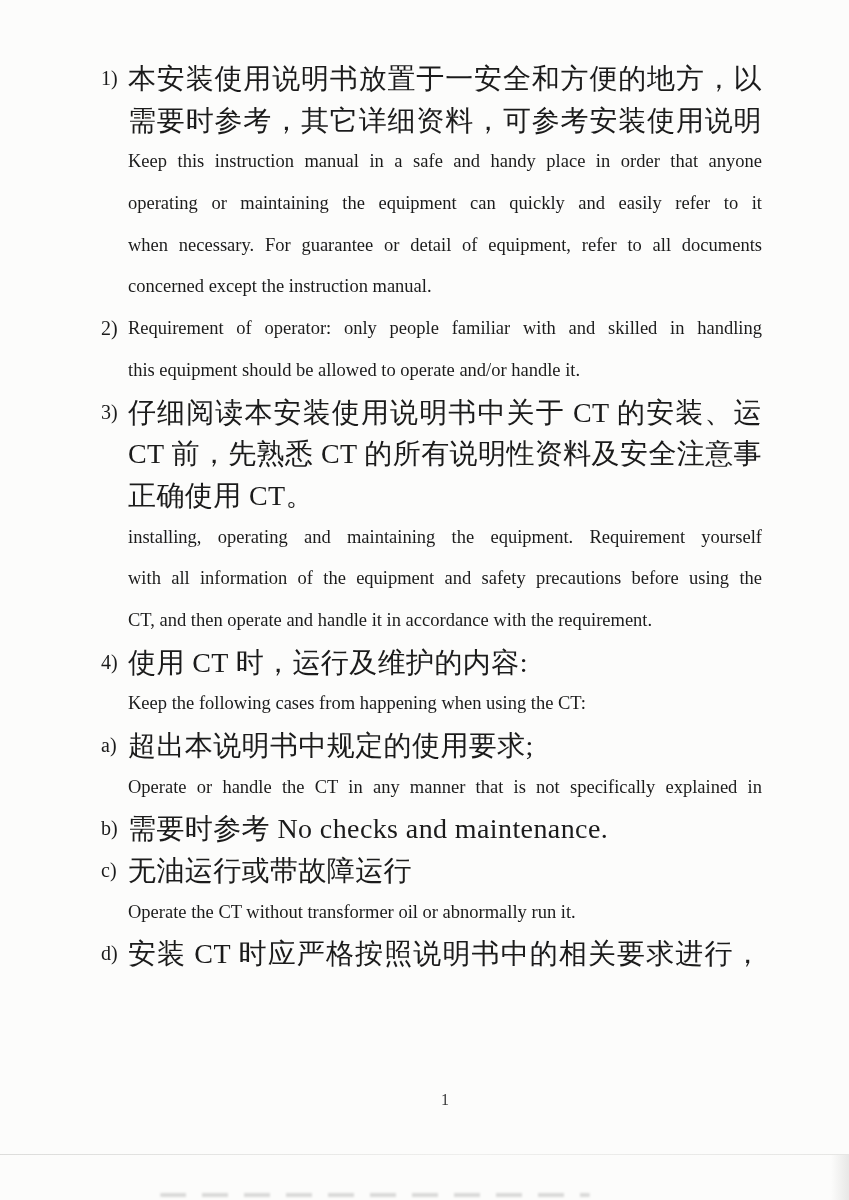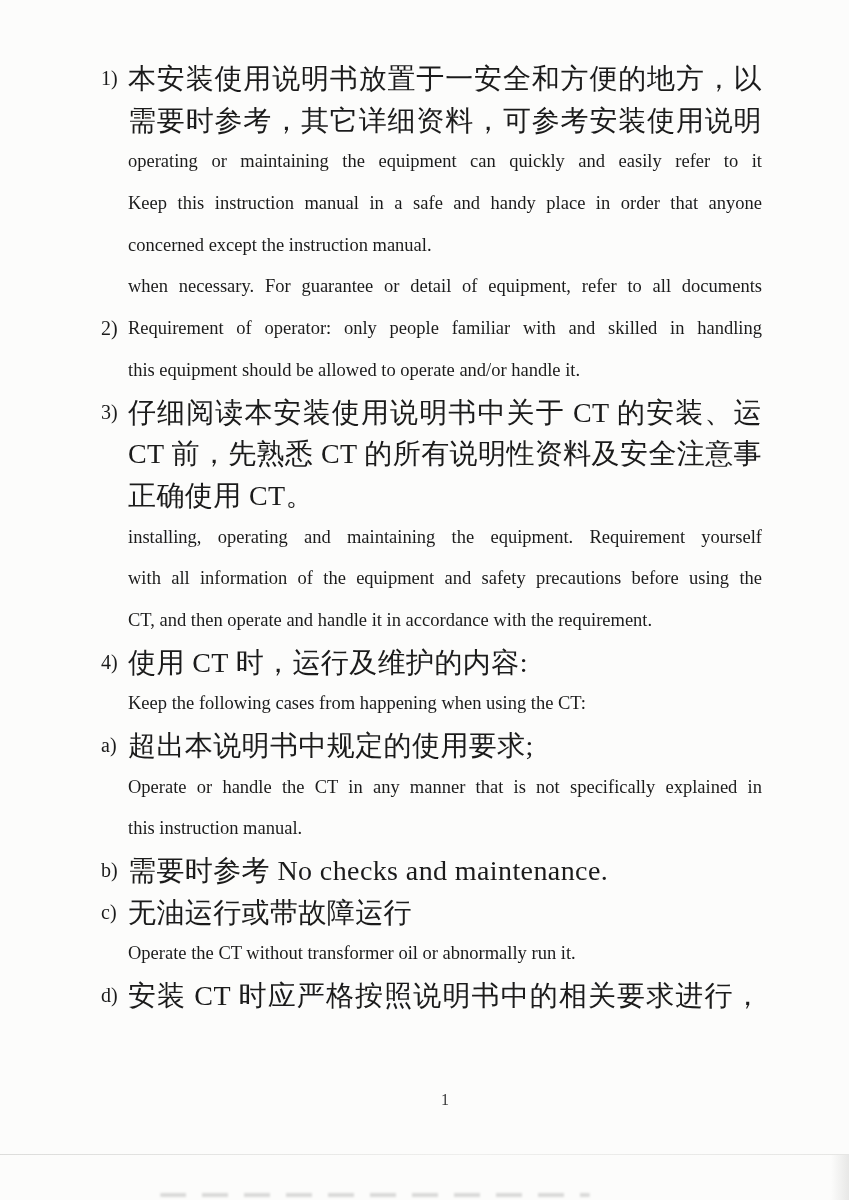--- a/index.html
+++ b/index.html
@@ -62,24 +62,24 @@
 </style>
 </head>
 <body>
 
 <div class="page">
   <div class="content" id="doc-body">
       <div class="item">
         <span class="marker">1)</span>
         <div class="line zh j">本安装使用说明书放置于一安全和方便的地方，以便于运行和维护人员</div>
         <div class="line zh j">需要时参考，其它详细资料，可参考安装使用说明书以外的有关资料。</div>
+        <div class="line en j">Keep this instruction manual in a safe and handy place in order that anyone</div>
         <div class="line en j">operating or maintaining the equipment can quickly and easily refer to it</div>
-        <div class="line en j">Keep this instruction manual in a safe and handy place in order that anyone</div>
+        <div class="line en j">when necessary. For guarantee or detail of equipment, refer to all documents</div>
         <div class="line en">concerned except the instruction manual.</div>
-        <div class="line en j">when necessary. For guarantee or detail of equipment, refer to all documents</div>
       </div>
       <div class="item">
         <span class="marker">2)</span>
         <div class="line en j">Requirement of operator: only people familiar with and skilled in handling</div>
         <div class="line en">this equipment should be allowed to operate and/or handle it.</div>
       </div>
       <div class="item">
         <span class="marker">3)</span>
         <div class="line zh j">仔细阅读本安装使用说明书中关于 CT 的安装、运行及维护的内容。使用</div>
         <div class="line zh j">CT 前，先熟悉 CT 的所有说明性资料及安全注意事项，然后根据有关要求</div>
@@ -90,21 +90,20 @@
       </div>
       <div class="item">
         <span class="marker">4)</span>
         <div class="line zh">使用 CT 时，运行及维护的内容:</div>
         <div class="line en">Keep the following cases from happening when using the CT:</div>
       </div>
       <div class="item">
         <span class="marker">a)</span>
         <div class="line zh">超出本说明书中规定的使用要求;</div>
         <div class="line en j">Operate or handle the CT in any manner that is not specifically explained in</div>
-        <div class="line en">this instruction manual.</div>
       </div>
       <div class="item">
         <span class="marker">b)</span>
         <div class="line zh">需要时参考 No checks and maintenance.</div>
       </div>
       <div class="item">
         <span class="marker">c)</span>
         <div class="line zh">无油运行或带故障运行</div>
         <div class="line en">Operate the CT without transformer oil or abnormally run it.</div>
       </div>

